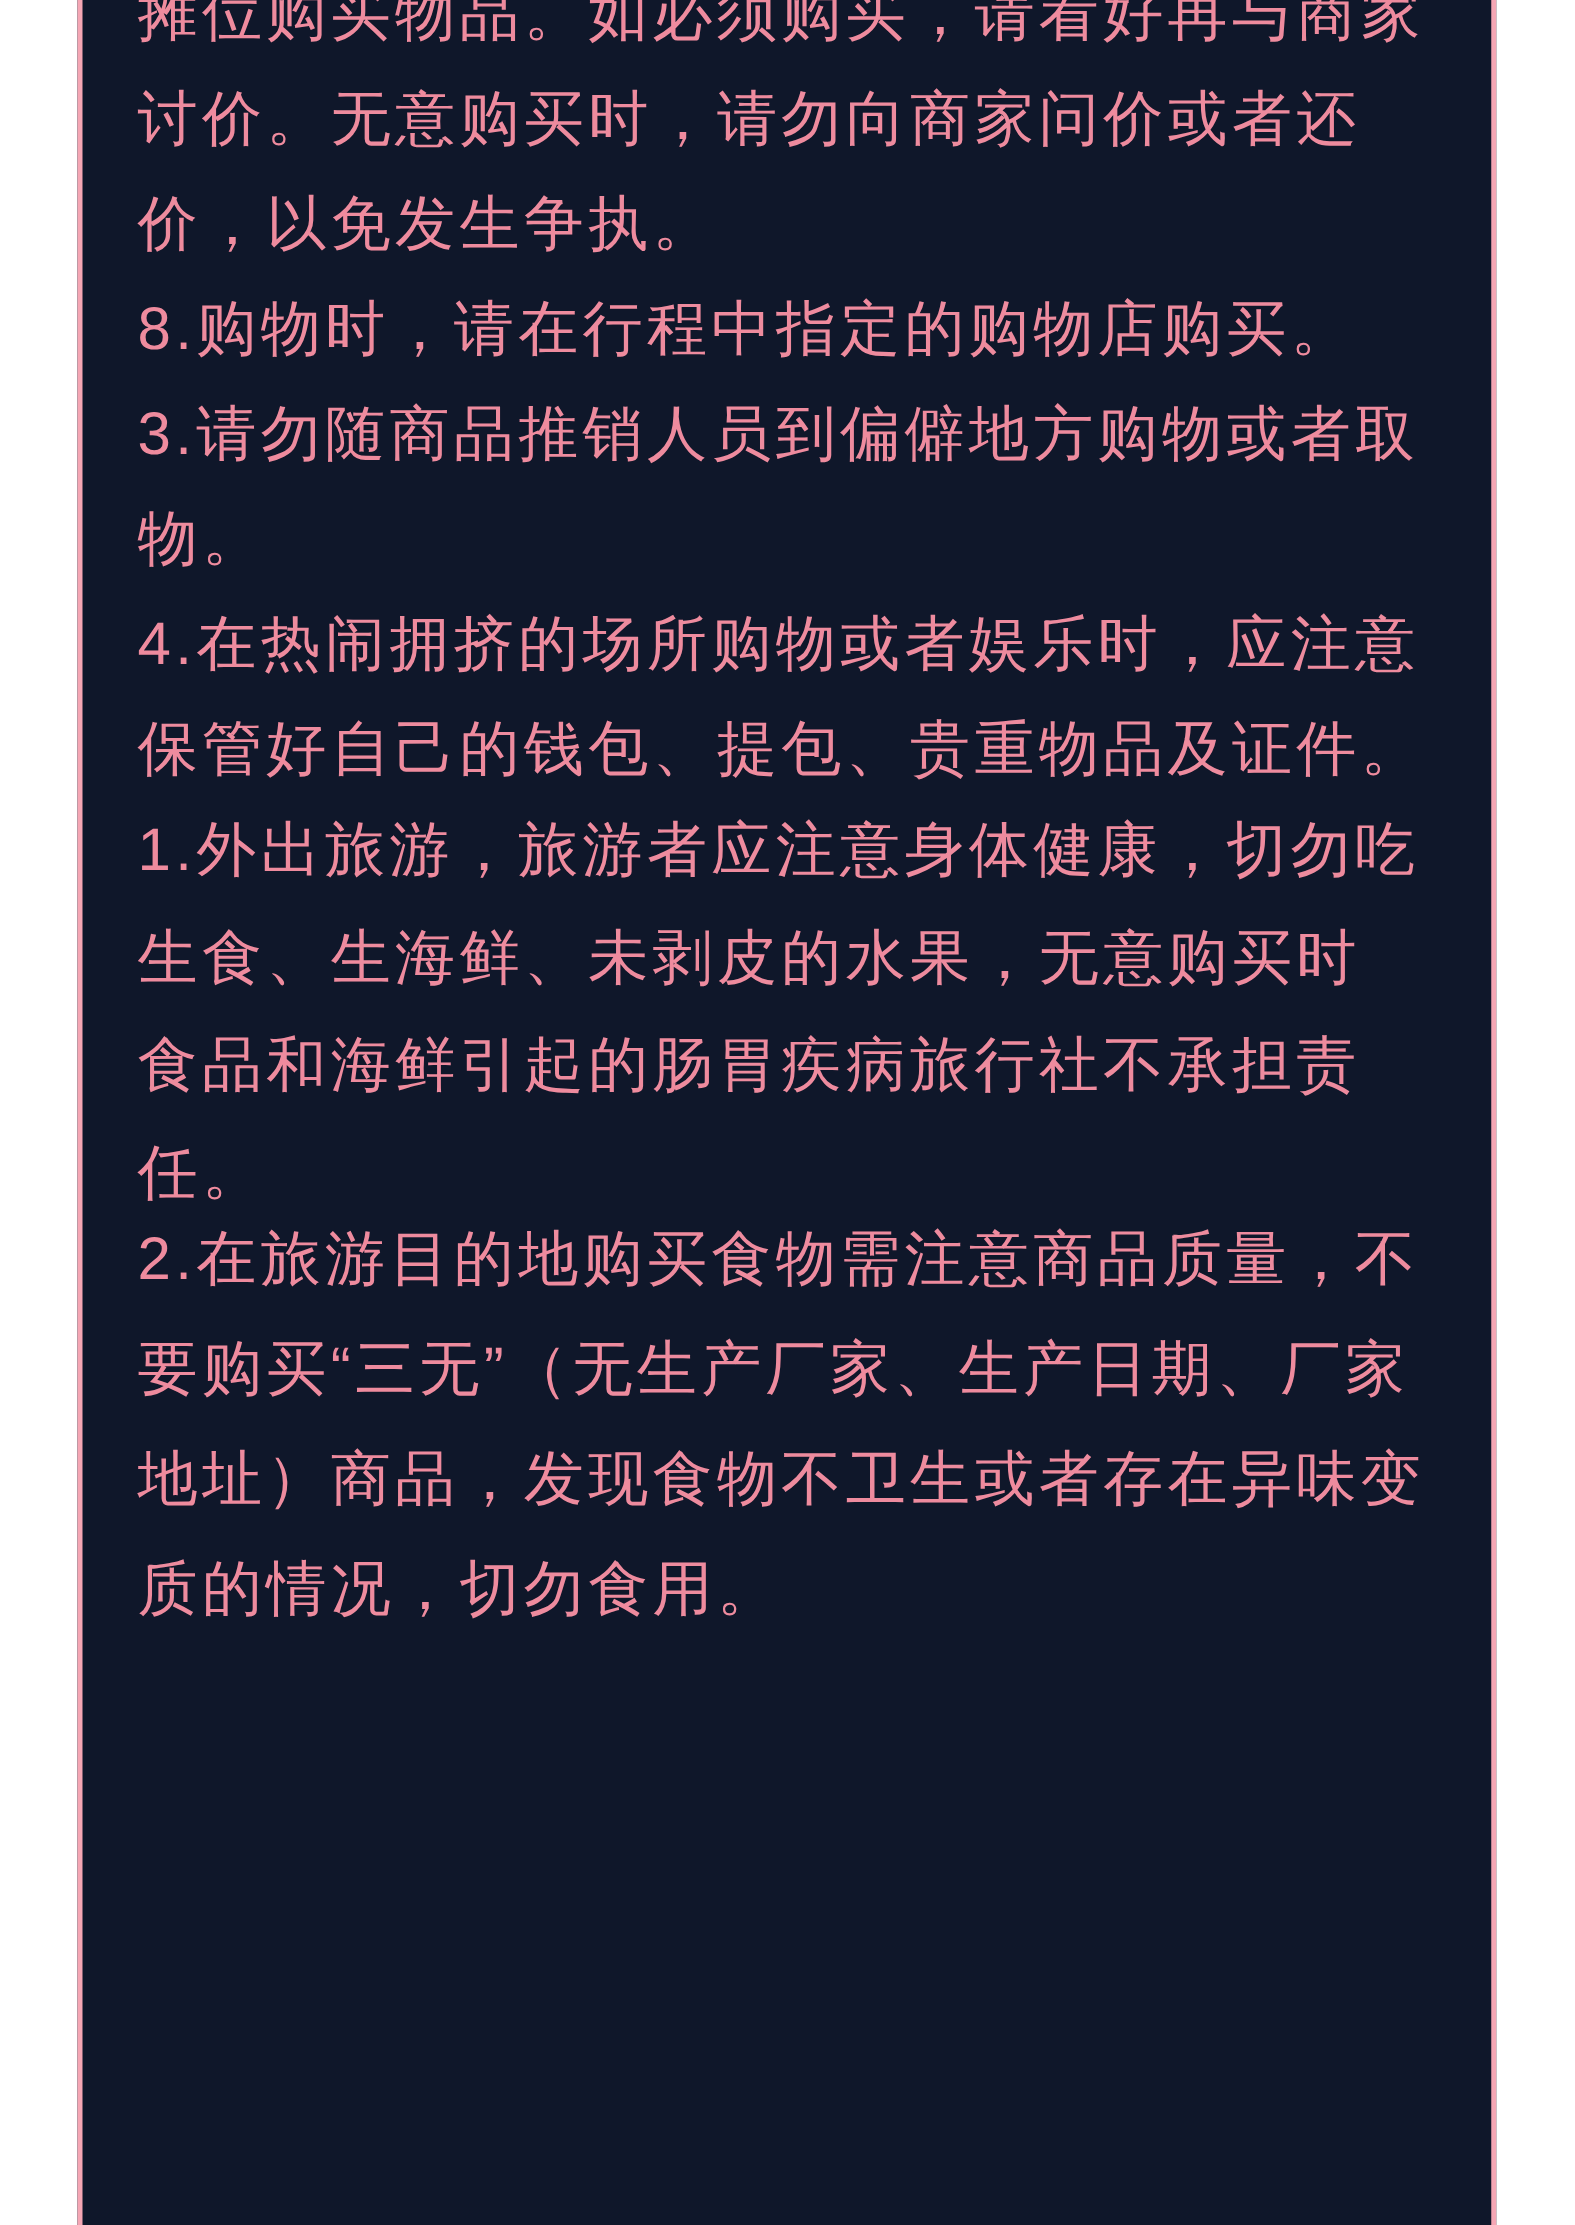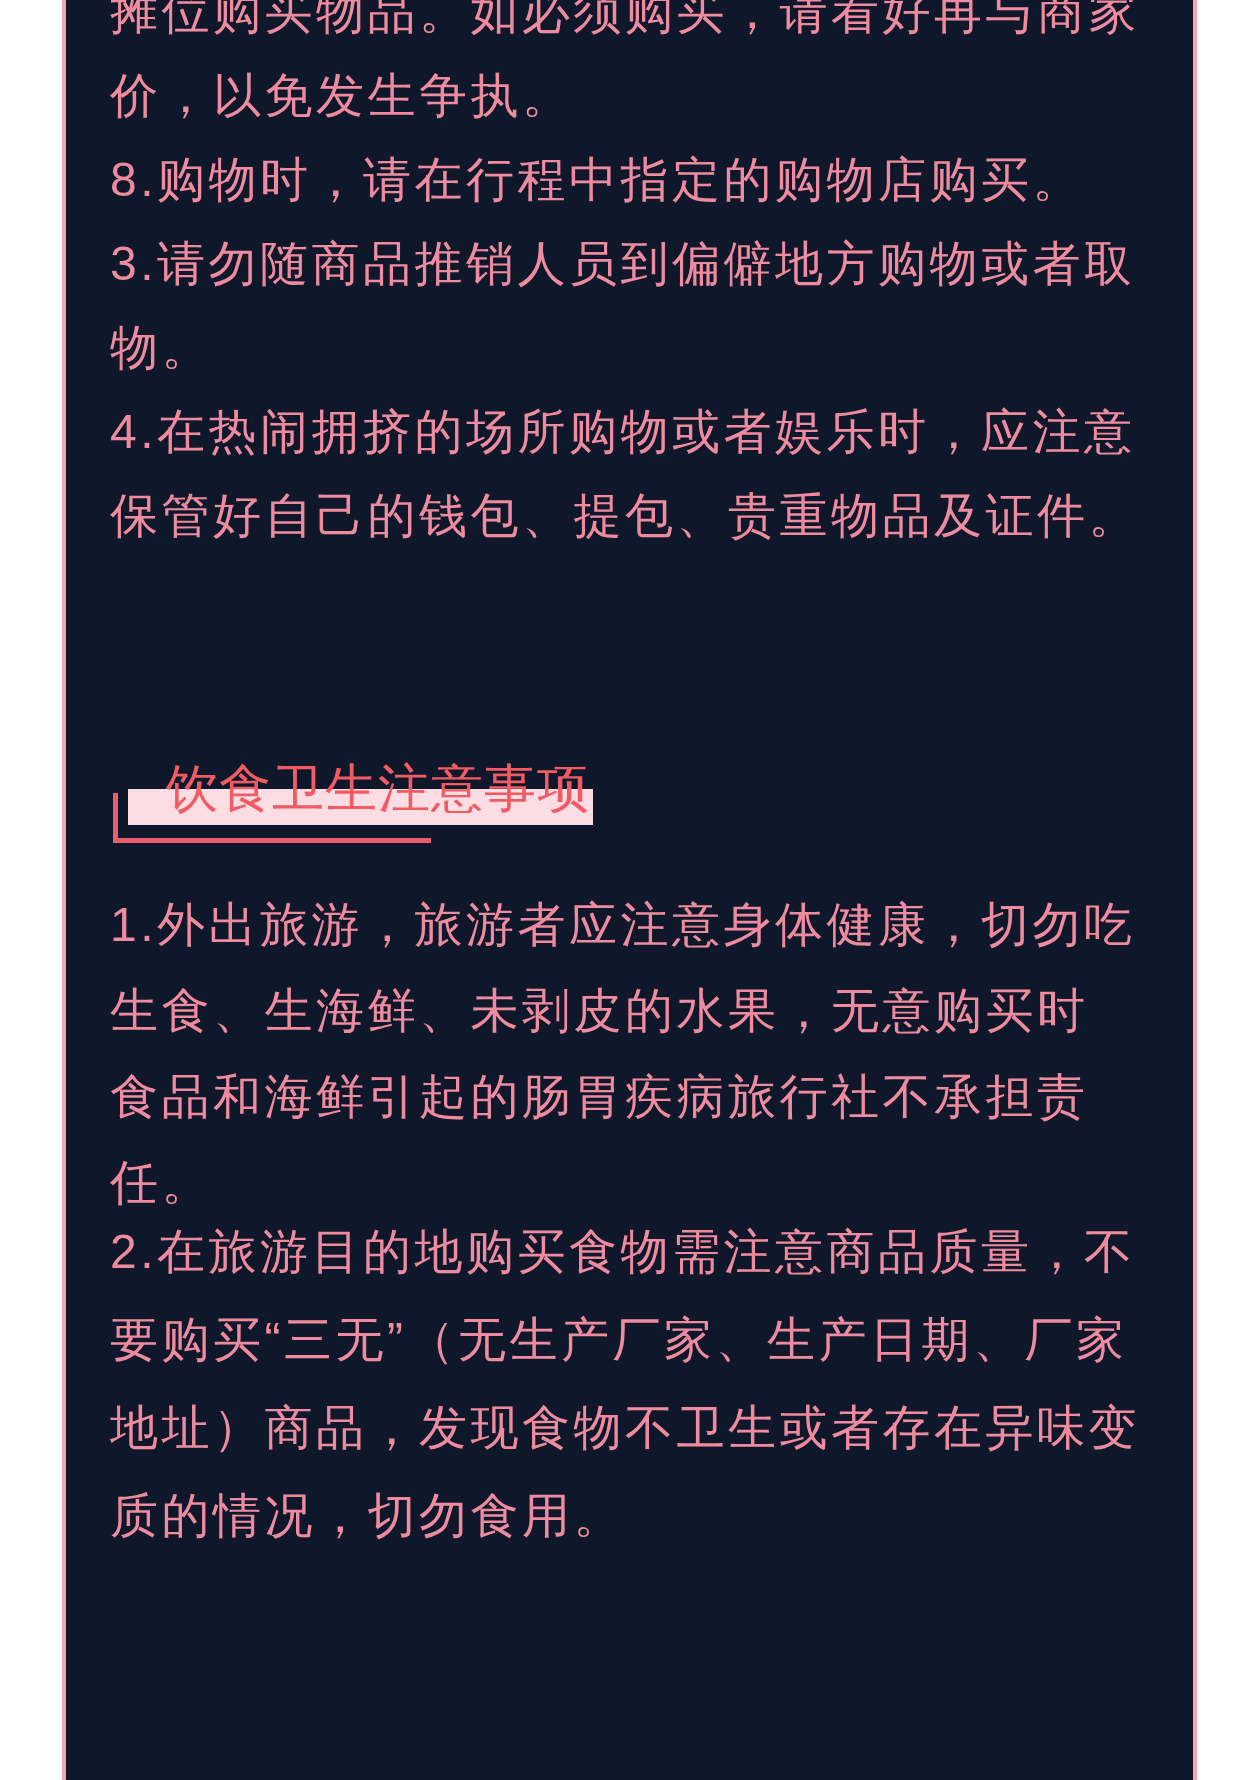--- a/index.html
+++ b/index.html
@@ -67,34 +67,29 @@
     white-space: nowrap;
   }
 </style>
 </head>
 <body>
 
 <div class="card">
 
   <div class="body-text top-text">
     <div class="line">摊位购买物品。如必须购买，请看好再与商家</div>
+    <div class="line">讨价。无意购买时，请勿向商家问价或者还</div>
     <div class="line">价，以免发生争执。</div>
     <div class="line">8.购物时，请在行程中指定的购物店购买。</div>
     <div class="line">3.请勿随商品推销人员到偏僻地方购物或者取</div>
     <div class="line">物。</div>
     <div class="line">4.在热闹拥挤的场所购物或者娱乐时，应注意</div>
     <div class="line">保管好自己的钱包、提包、贵重物品及证件。</div>
   </div>
 
-  <div class="heading-wrap">
-    <div class="corner-vert"></div>
-    <div class="corner-horiz"></div>
-    <div class="hl-band"></div>
-    <h2 class="heading-text">饮食卫生注意事项</h2>
-  </div>
 
   <div class="body-text para1">
     <div class="line">1.外出旅游，旅游者应注意身体健康，切勿吃</div>
     <div class="line">生食、生海鲜、未剥皮的水果，无意购买时</div>
     <div class="line">食品和海鲜引起的肠胃疾病旅行社不承担责</div>
     <div class="line">任。</div>
   </div>
 
   <div class="body-text para2">
     <div class="line">2.在旅游目的地购买食物需注意商品质量，不</div>

